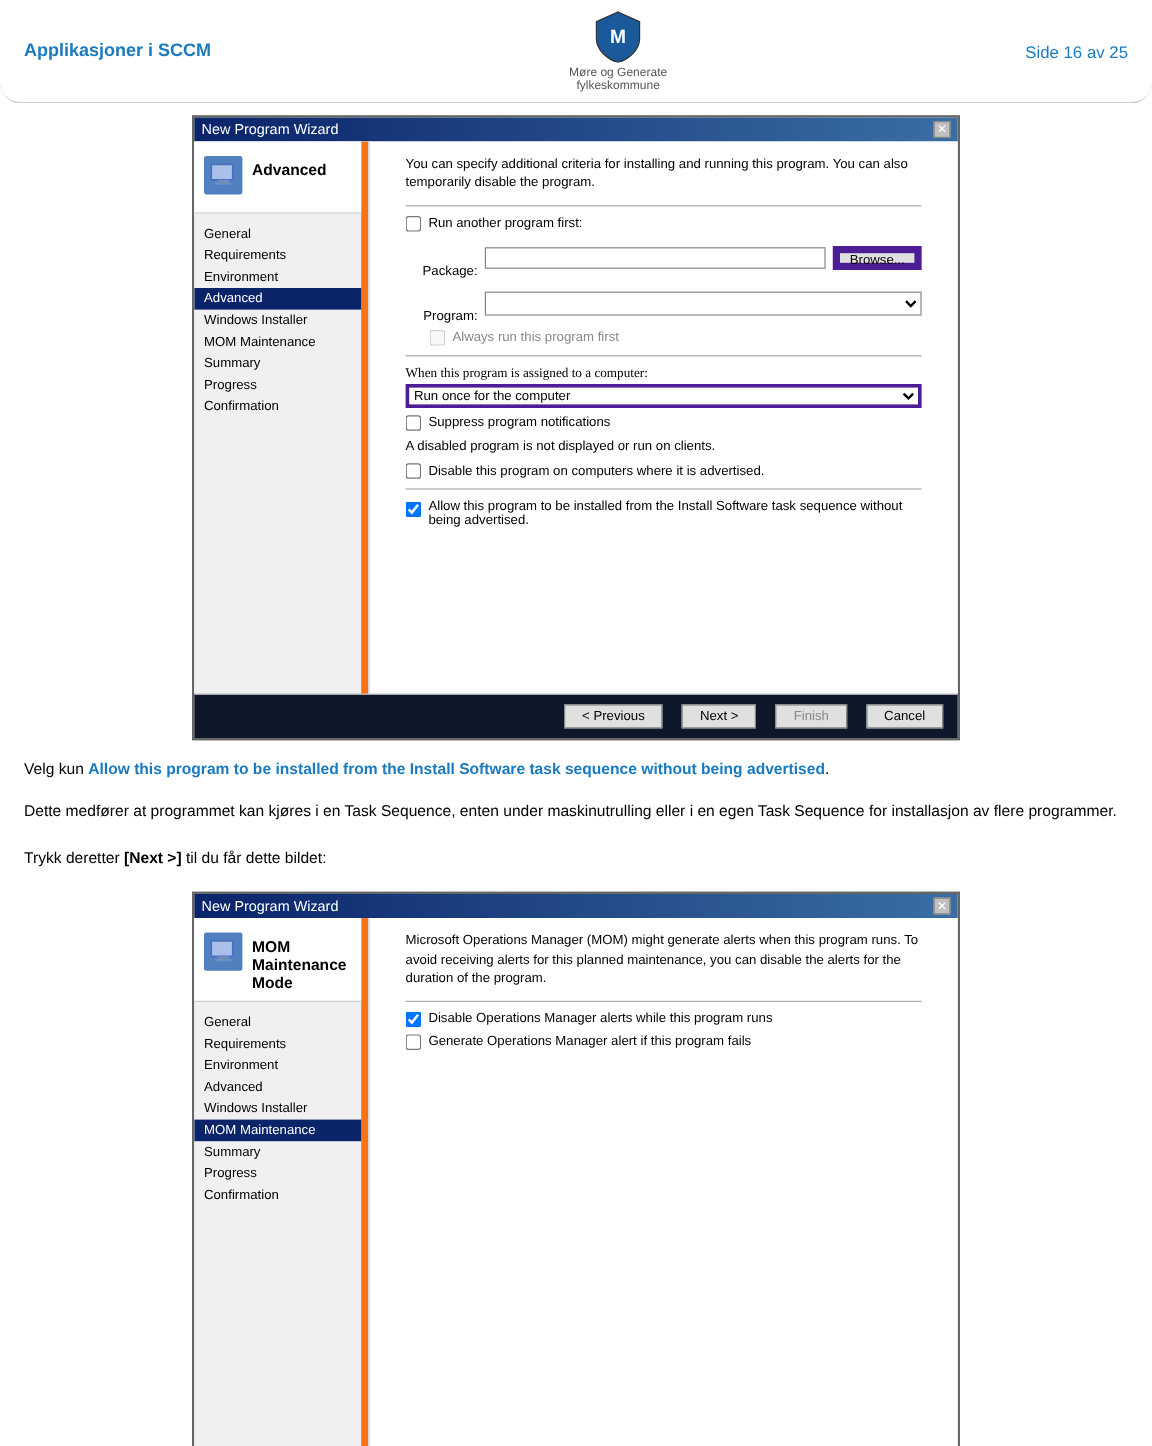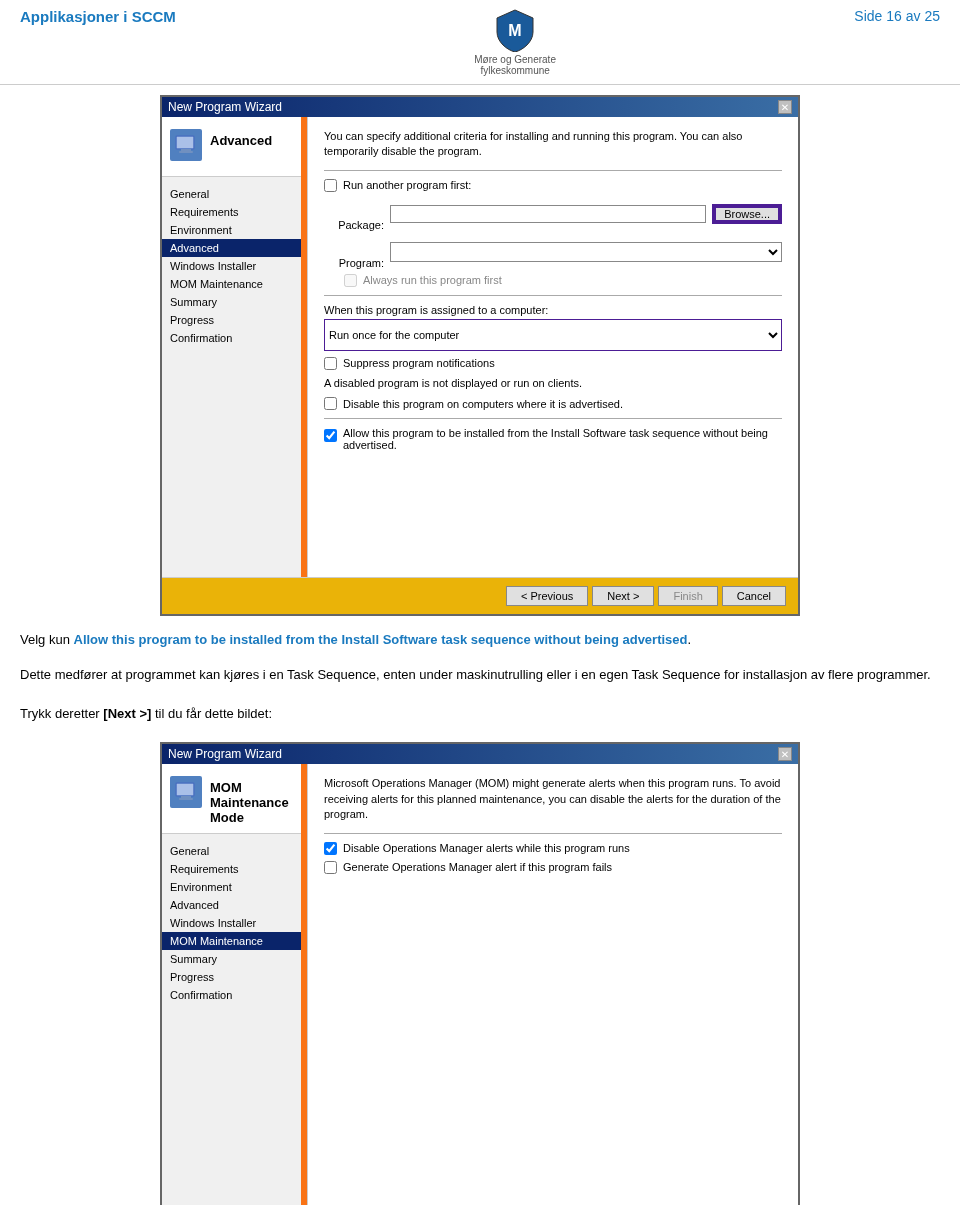--- a/index.html
+++ b/index.html
@@ -7,24 +7,25 @@
       font-family: Arial, sans-serif;
       font-size: 13px;
       background: #fff;
       color: #000;
       width: 960px;
     }
 
     
     .page-header {
       display: flex;
-      align-items: flex-start;
+      align-items: center;
       justify-content: space-between;
       padding: 8px 20px;
       border-bottom: 1px solid #ccc;
+      border-radius: 17px;
     }
     .page-header .app-title {
       color: #1a7abf;
       font-size: 15px;
       font-weight: bold;
     }
     .page-header .page-num {
       color: #1a7abf;
       font-size: 14px;
     }
@@ -123,21 +124,21 @@
       cursor: default;
     }
     .nav-item.active {
       background: #0a246a;
       color: #fff;
     }
 
     
     .wizard-content {
       flex: 1;
-      padding: 12px 16px;
+      padding: 12px 30px;
       background: #fff;
       border-left: 1px solid #ccc;
     }
 
     .desc-text {
       font-size: 11px;
       color: #000;
       margin-bottom: 10px;
       line-height: 1.4;
     }
@@ -184,53 +185,54 @@
       flex: 1;
       height: 20px;
       border: 1px solid #888;
       background: #fff;
       font-size: 11px;
     }
     .browse-btn {
       height: 20px;
       padding: 0 8px;
       font-size: 11px;
-      border: 4px solid #4c1d95;
+      border: 6px solid #4c1d95;
       background: #e0e0e0;
       cursor: pointer;
       white-space: nowrap;
     }
 
     .disabled-text {
       color: #888;
       font-size: 11px;
     }
 
     .dropdown-row {
       margin-bottom: 6px;
     }
     .dropdown-label {
       font-size: 11px;
       margin-bottom: 3px;
+      font-family: Liberation Serif, serif;
     }
     .dropdown-select {
       width: 100%;
-      height: 32px;
-      border: 1px solid #4c1d95;
+      height: 20px;
+      border: 3px solid #4c1d95;
       background: #fff;
       font-size: 11px;
     }
 
     
     .wizard-footer {
-      background: #eab308;
+      background: #0f172a;
       padding: 8px 12px;
       display: flex;
       justify-content: flex-end;
-      gap: 4px;
+      gap: 16px;
       border-top: 1px solid #ccc;
     }
     .wizard-btn {
       padding: 3px 14px;
       font-size: 11px;
       border: 1px solid #888;
       background: #e0e0e0;
       cursor: pointer;
       min-width: 55px;
     }

